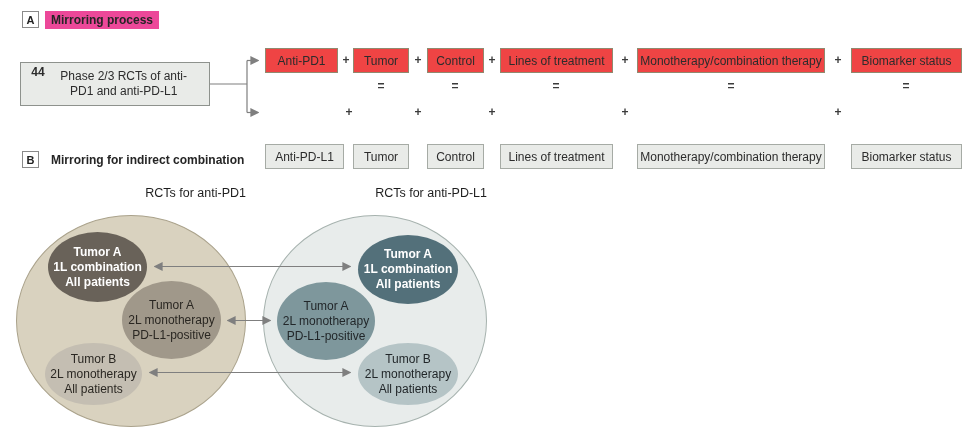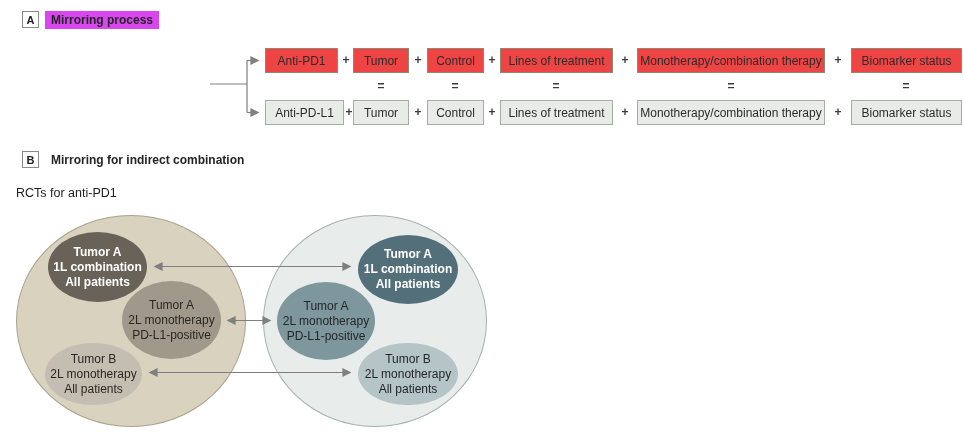--- a/index.html
+++ b/index.html
@@ -10,47 +10,47 @@
   
   .plabel{
     position:absolute;width:17px;height:17px;border:1px solid #8a8a8a;background:#fff;
     display:flex;align-items:center;justify-content:center;
     font-size:11px;font-weight:700;color:#222;box-sizing:border-box;
   }
   .ptitle{
     position:absolute;font-size:12px;font-weight:700;color:#252525;
     padding:2px 6px;line-height:14px;white-space:nowrap;
   }
-  .ptitle.pink{background:#d946ef;}
+  .ptitle.pink{background:#ec4899;}
   
   .abox{
     position:absolute;height:25px;box-sizing:border-box;border:1px solid;
     display:flex;align-items:center;justify-content:center;
     font-size:12px;color:#2c2c2c;white-space:nowrap;
   }
   .tan{background:#ef4444;border-color:#90896f;}
-  .grey{background:#e9ebe8;border-color:#a6aba5;}
+  .grey{background:#e9ebe8;border-color:#a6aba5;margin-top:44px;}
   .srcbox{
     position:absolute;left:20px;top:62px;width:190px;height:44px;box-sizing:border-box;
     background:#e9ebe8;border:1px solid #8e928d;
     display:flex;align-items:center;justify-content:center;text-align:center;
     font-size:12px;line-height:15px;padding:2px 8px;
   }
   .op{
     position:absolute;transform:translateX(-50%);font-size:12px;font-weight:700;color:#3b3b3b;
     line-height:12px;
   }
   
   .bigcircle{
     position:absolute;border-radius:50%;box-sizing:border-box;
   }
   .leftcircle{left:16px;top:215px;width:230px;height:212px;background:#d9d2bf;border:1px solid #aaa28b;}
   .rightcircle{left:263px;top:215px;width:224px;height:212px;background:#e8eceb;border:1px solid #a6b2ae;}
   .ctitle{
-    position:absolute;top:186px;text-align:left;font-size:12.5px;color:#1e1e1e;
+    position:absolute;top:186px;text-align:right;font-size:12.5px;color:#1e1e1e;
   }
   .ellipse{
     position:absolute;border-radius:50%;display:flex;align-items:center;justify-content:center;
     text-align:center;font-size:12px;line-height:15px;white-space:pre-line;
   }
   .edark{color:#ffffff;font-weight:700;}
   .emid,.elight{color:#22272a;}
   .le1{left:48px;top:232px;width:99px;height:70px;background:#696259;}
   .le2{left:122px;top:281px;width:99px;height:78px;background:#a0988a;color:#2a2722;}
   .le3{left:45px;top:343px;width:97px;height:62px;background:#c4beb2;color:#2a2722;}
@@ -60,20 +60,24 @@
   svg.overlay{position:absolute;left:0;top:0;pointer-events:none;}
 </style>
 </head>
 <body>
 
 <div class="stage">
 
   <div class="plabel" style="left:22px;top:11px;">A</div>
   <div class="ptitle pink" style="left:45px;top:11px;">Mirroring process</div>
 
+  <div class="srcbox">
+    <span style="font-weight:700;margin-right:4px;align-self:flex-start;">44</span>
+    <span style="max-width:150px;">Phase 2/3 RCTs of anti-PD1 and anti-PD-L1</span>
+  </div>
 
   <div class="abox tan" style="left:265px;top:48px;width:73px;">Anti-PD1</div>
   <div class="abox tan" style="left:353px;top:48px;width:56px;">Tumor</div>
   <div class="abox tan" style="left:427px;top:48px;width:57px;">Control</div>
   <div class="abox tan" style="left:500px;top:48px;width:113px;">Lines of treatment</div>
   <div class="abox tan" style="left:637px;top:48px;width:188px;">Monotherapy/combination therapy</div>
   <div class="abox tan" style="left:851px;top:48px;width:111px;">Biomarker status</div>
 
   <div class="abox grey" style="left:265px;top:100px;width:79px;">Anti-PD-L1</div>
   <div class="abox grey" style="left:353px;top:100px;width:56px;">Tumor</div>
@@ -97,20 +101,21 @@
   <span class="op" style="left:381px;top:80px;">=</span>
   <span class="op" style="left:455px;top:80px;">=</span>
   <span class="op" style="left:556px;top:80px;">=</span>
   <span class="op" style="left:731px;top:80px;">=</span>
   <span class="op" style="left:906px;top:80px;">=</span>
 
   <div class="plabel" style="left:22px;top:151px;">B</div>
   <div class="ptitle" style="left:45px;top:151px;">Mirroring for indirect combination</div>
 
   <div class="ctitle" style="left:16px;width:230px;">RCTs for anti-PD1</div>
+  <div class="ctitle" style="left:263px;width:224px;">RCTs for anti-PD-L1</div>
 
   <div class="bigcircle leftcircle"></div>
   <div class="bigcircle rightcircle"></div>
 
   <div class="ellipse edark le1">Tumor A
 1L combination
 All patients</div>
   <div class="ellipse emid le2">Tumor A
 2L monotherapy
 PD-L1-positive</div>

